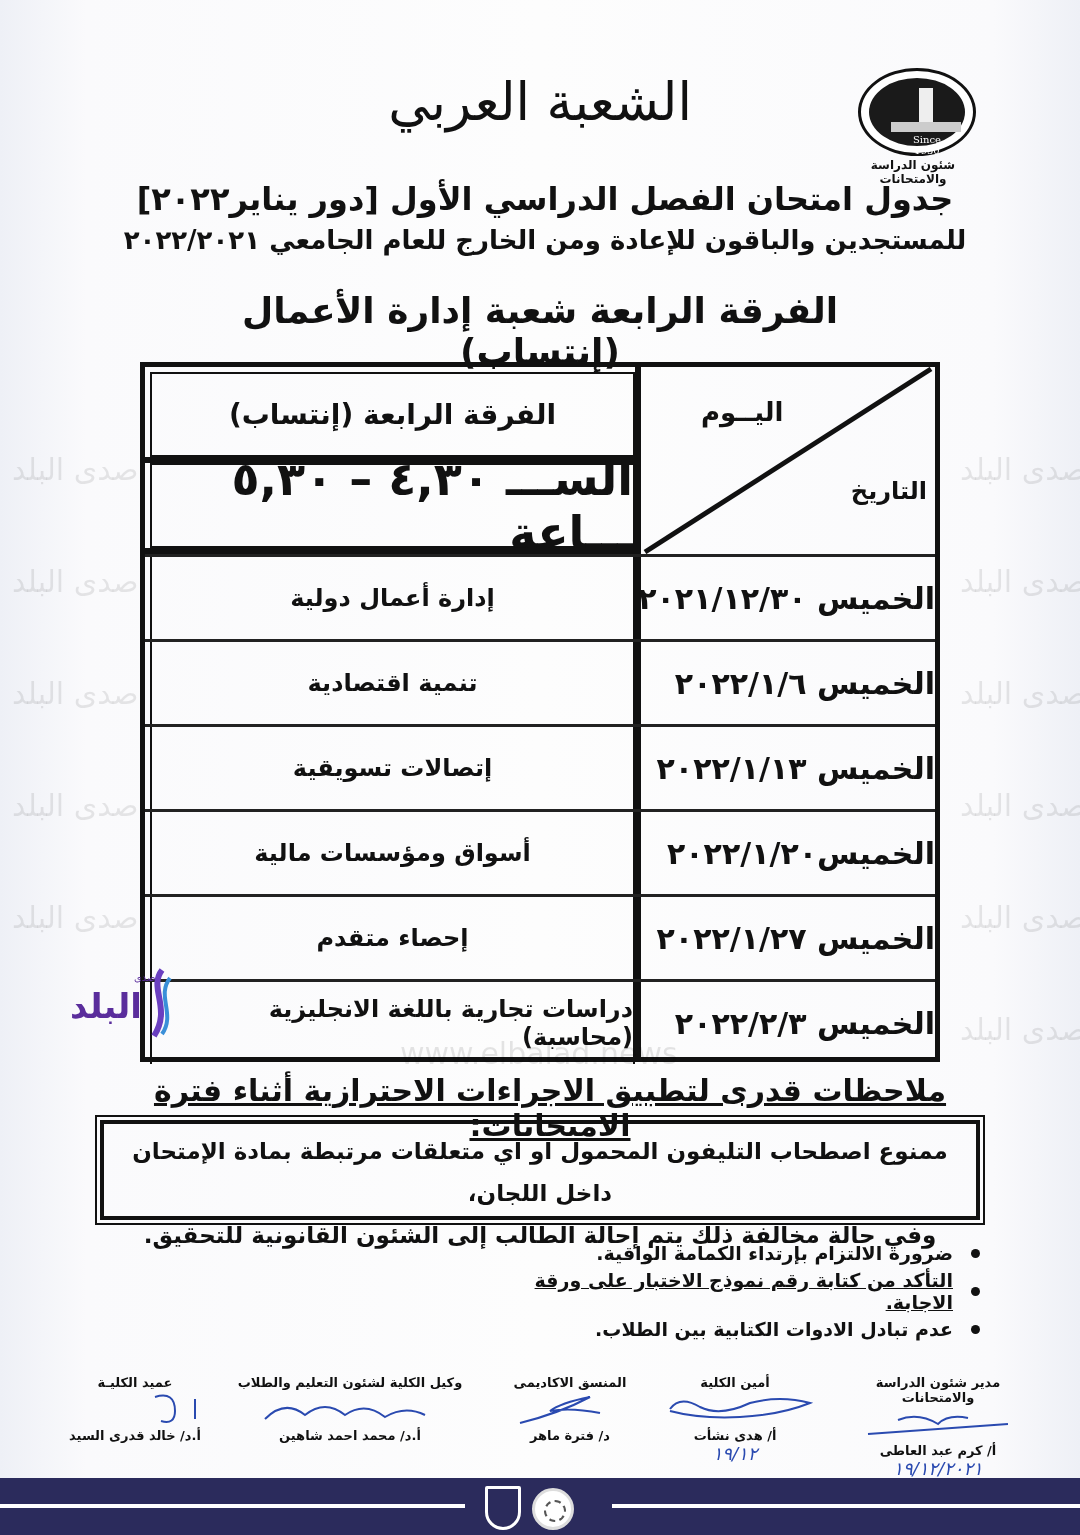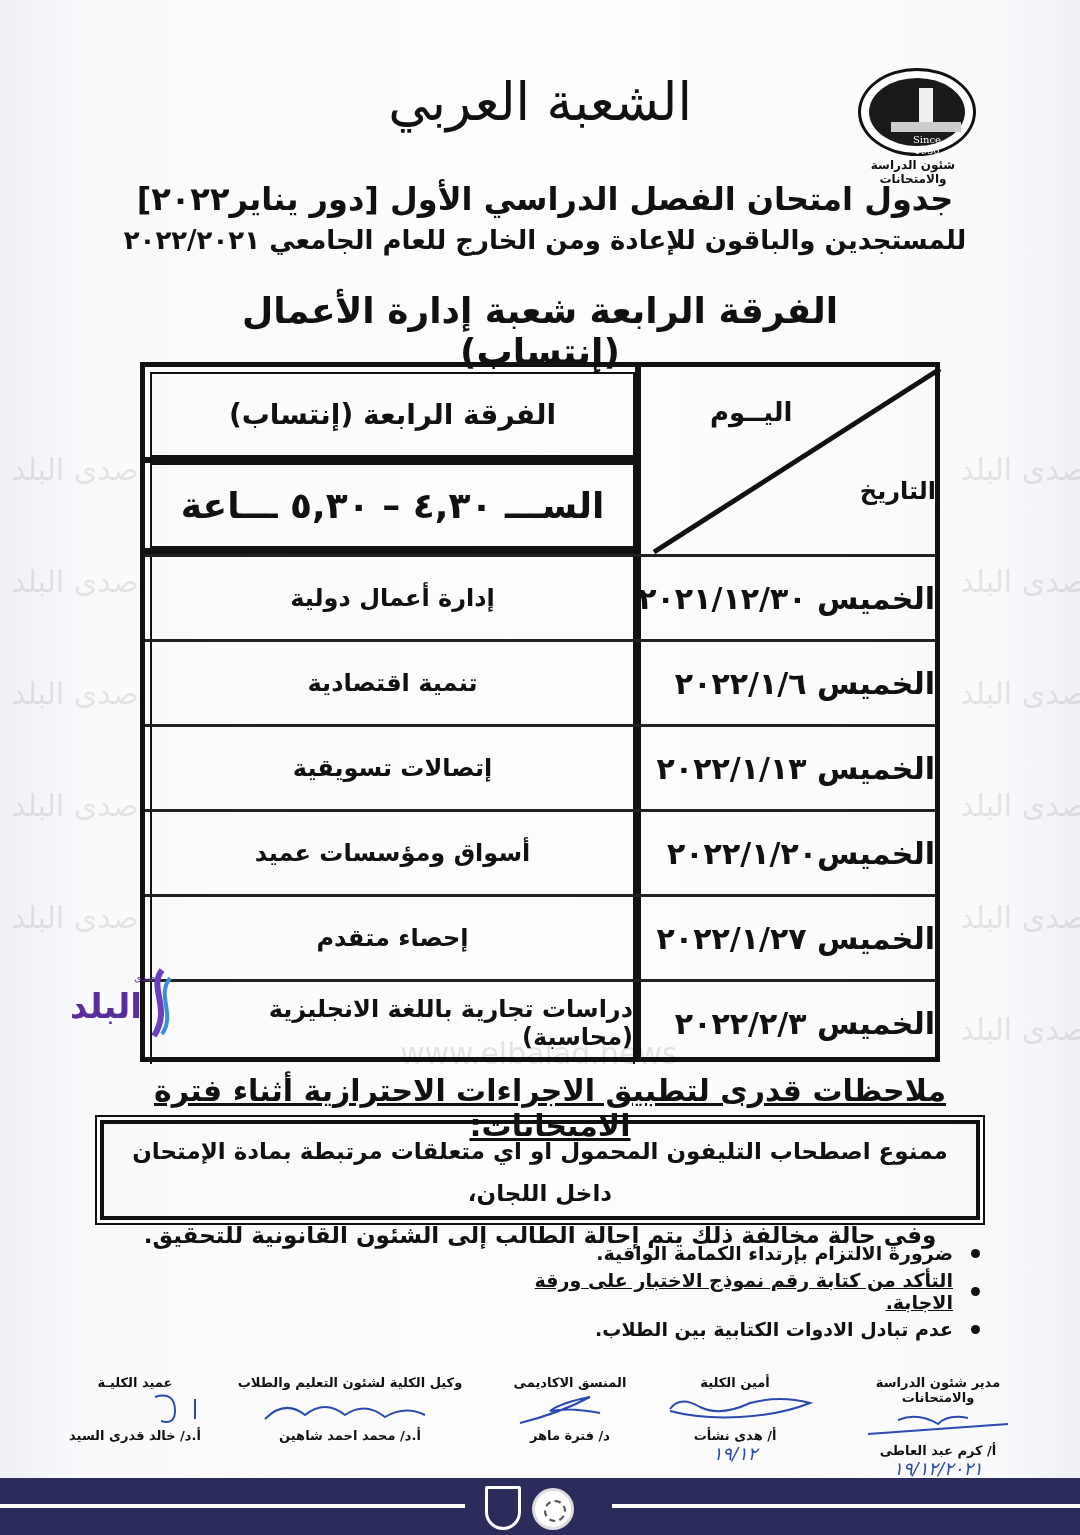--- a/index.html
+++ b/index.html
@@ -22,24 +22,24 @@
     .title-main { position: absolute; left: 340px; top: 72px; width: 400px; text-align: center; font-size: 52px; font-weight: normal; font-family: "DejaVu Sans", sans-serif; }
     .title-2 { position: absolute; left: 120px; top: 180px; width: 850px; text-align: center; font-size: 32px; font-weight: bold; }
     .title-3 { position: absolute; left: 120px; top: 225px; width: 850px; text-align: center; font-size: 26px; font-weight: bold; }
     .title-4 { position: absolute; left: 170px; top: 290px; width: 740px; text-align: center; font-size: 36px; font-weight: 900; }
 
     
     .table { position: absolute; left: 140px; top: 362px; width: 800px; height: 700px; border: 5px solid #111; background: transparent; }
     .col-divider { position: absolute; left: 490px; top: 0; width: 6px; height: 100%; background: #111; }
     .cell { position: absolute; display: flex; align-items: center; justify-content: center; font-weight: bold; }
     .hdr-group { left: 5px; top: 5px; width: 485px; height: 85px; border: 2px solid #111; font-size: 28px; }
-    .hdr-time { left: 5px; top: 96px; width: 485px; height: 85px; border: 2px solid #111; font-size: 36px; }
+    .hdr-time { left: 5px; top: 96px; width: 485px; height: 85px; border: 2px solid #111; font-size: 46px; }
     .hdr-sep { position: absolute; left: 0; top: 90px; width: 490px; height: 6px; background: #111; }
     .hdr-sep2 { position: absolute; left: 0; top: 181px; width: 490px; height: 6px; background: #111; }
-    .diag-box { position: absolute; left: 496px; top: 0; width: 294px; height: 233px; margin-left: 9px; }
+    .diag-box { position: absolute; left: 496px; top: 0; width: 294px; height: 233px; }
     .diag-box svg { position: absolute; inset: 0; }
     .day-label { position: absolute; left: 60px; top: 30px; font-size: 26px; font-weight: bold; }
     .date-label { position: absolute; right: 8px; top: 110px; font-size: 24px; font-weight: bold; }
 
     .row { position: absolute; left: 0; width: 790px; height: 85px; border-top: 3px solid #222; }
     .row .subj { position: absolute; left: 5px; top: 0; width: 485px; height: 100%; display: flex; align-items: center; justify-content: center; font-size: 24px; font-weight: bold; border-left: 2px solid #111; border-right: 2px solid #111; }
     .row .date { position: absolute; left: 496px; top: 0; width: 294px; height: 100%; display: flex; align-items: center; justify-content: flex-start; padding-right: 0; font-size: 30px; font-weight: 900; white-space: nowrap; }
 
     
     .notes-title { position: absolute; left: 110px; top: 1073px; width: 880px; text-align: center; font-size: 30px; font-weight: bold; }
@@ -125,21 +125,21 @@
     </div>
     <div class="row" style="top:272px;">
       <div class="subj">تنمية اقتصادية</div>
       <div class="date">الخميس ٢٠٢٢/١/٦</div>
     </div>
     <div class="row" style="top:357px;">
       <div class="subj">إتصالات تسويقية</div>
       <div class="date">الخميس ٢٠٢٢/١/١٣</div>
     </div>
     <div class="row" style="top:442px;">
-      <div class="subj">أسواق ومؤسسات عميد</div>
+      <div class="subj">أسواق ومؤسسات مالية</div>
       <div class="date">الخميس٢٠٢٢/١/٢٠</div>
     </div>
     <div class="row" style="top:527px;">
       <div class="subj">إحصاء متقدم</div>
       <div class="date">الخميس ٢٠٢٢/١/٢٧</div>
     </div>
     <div class="row" style="top:612px;">
       <div class="subj">دراسات تجارية باللغة الانجليزية (محاسبة)</div>
       <div class="date">الخميس ٢٠٢٢/٢/٣</div>
     </div>

